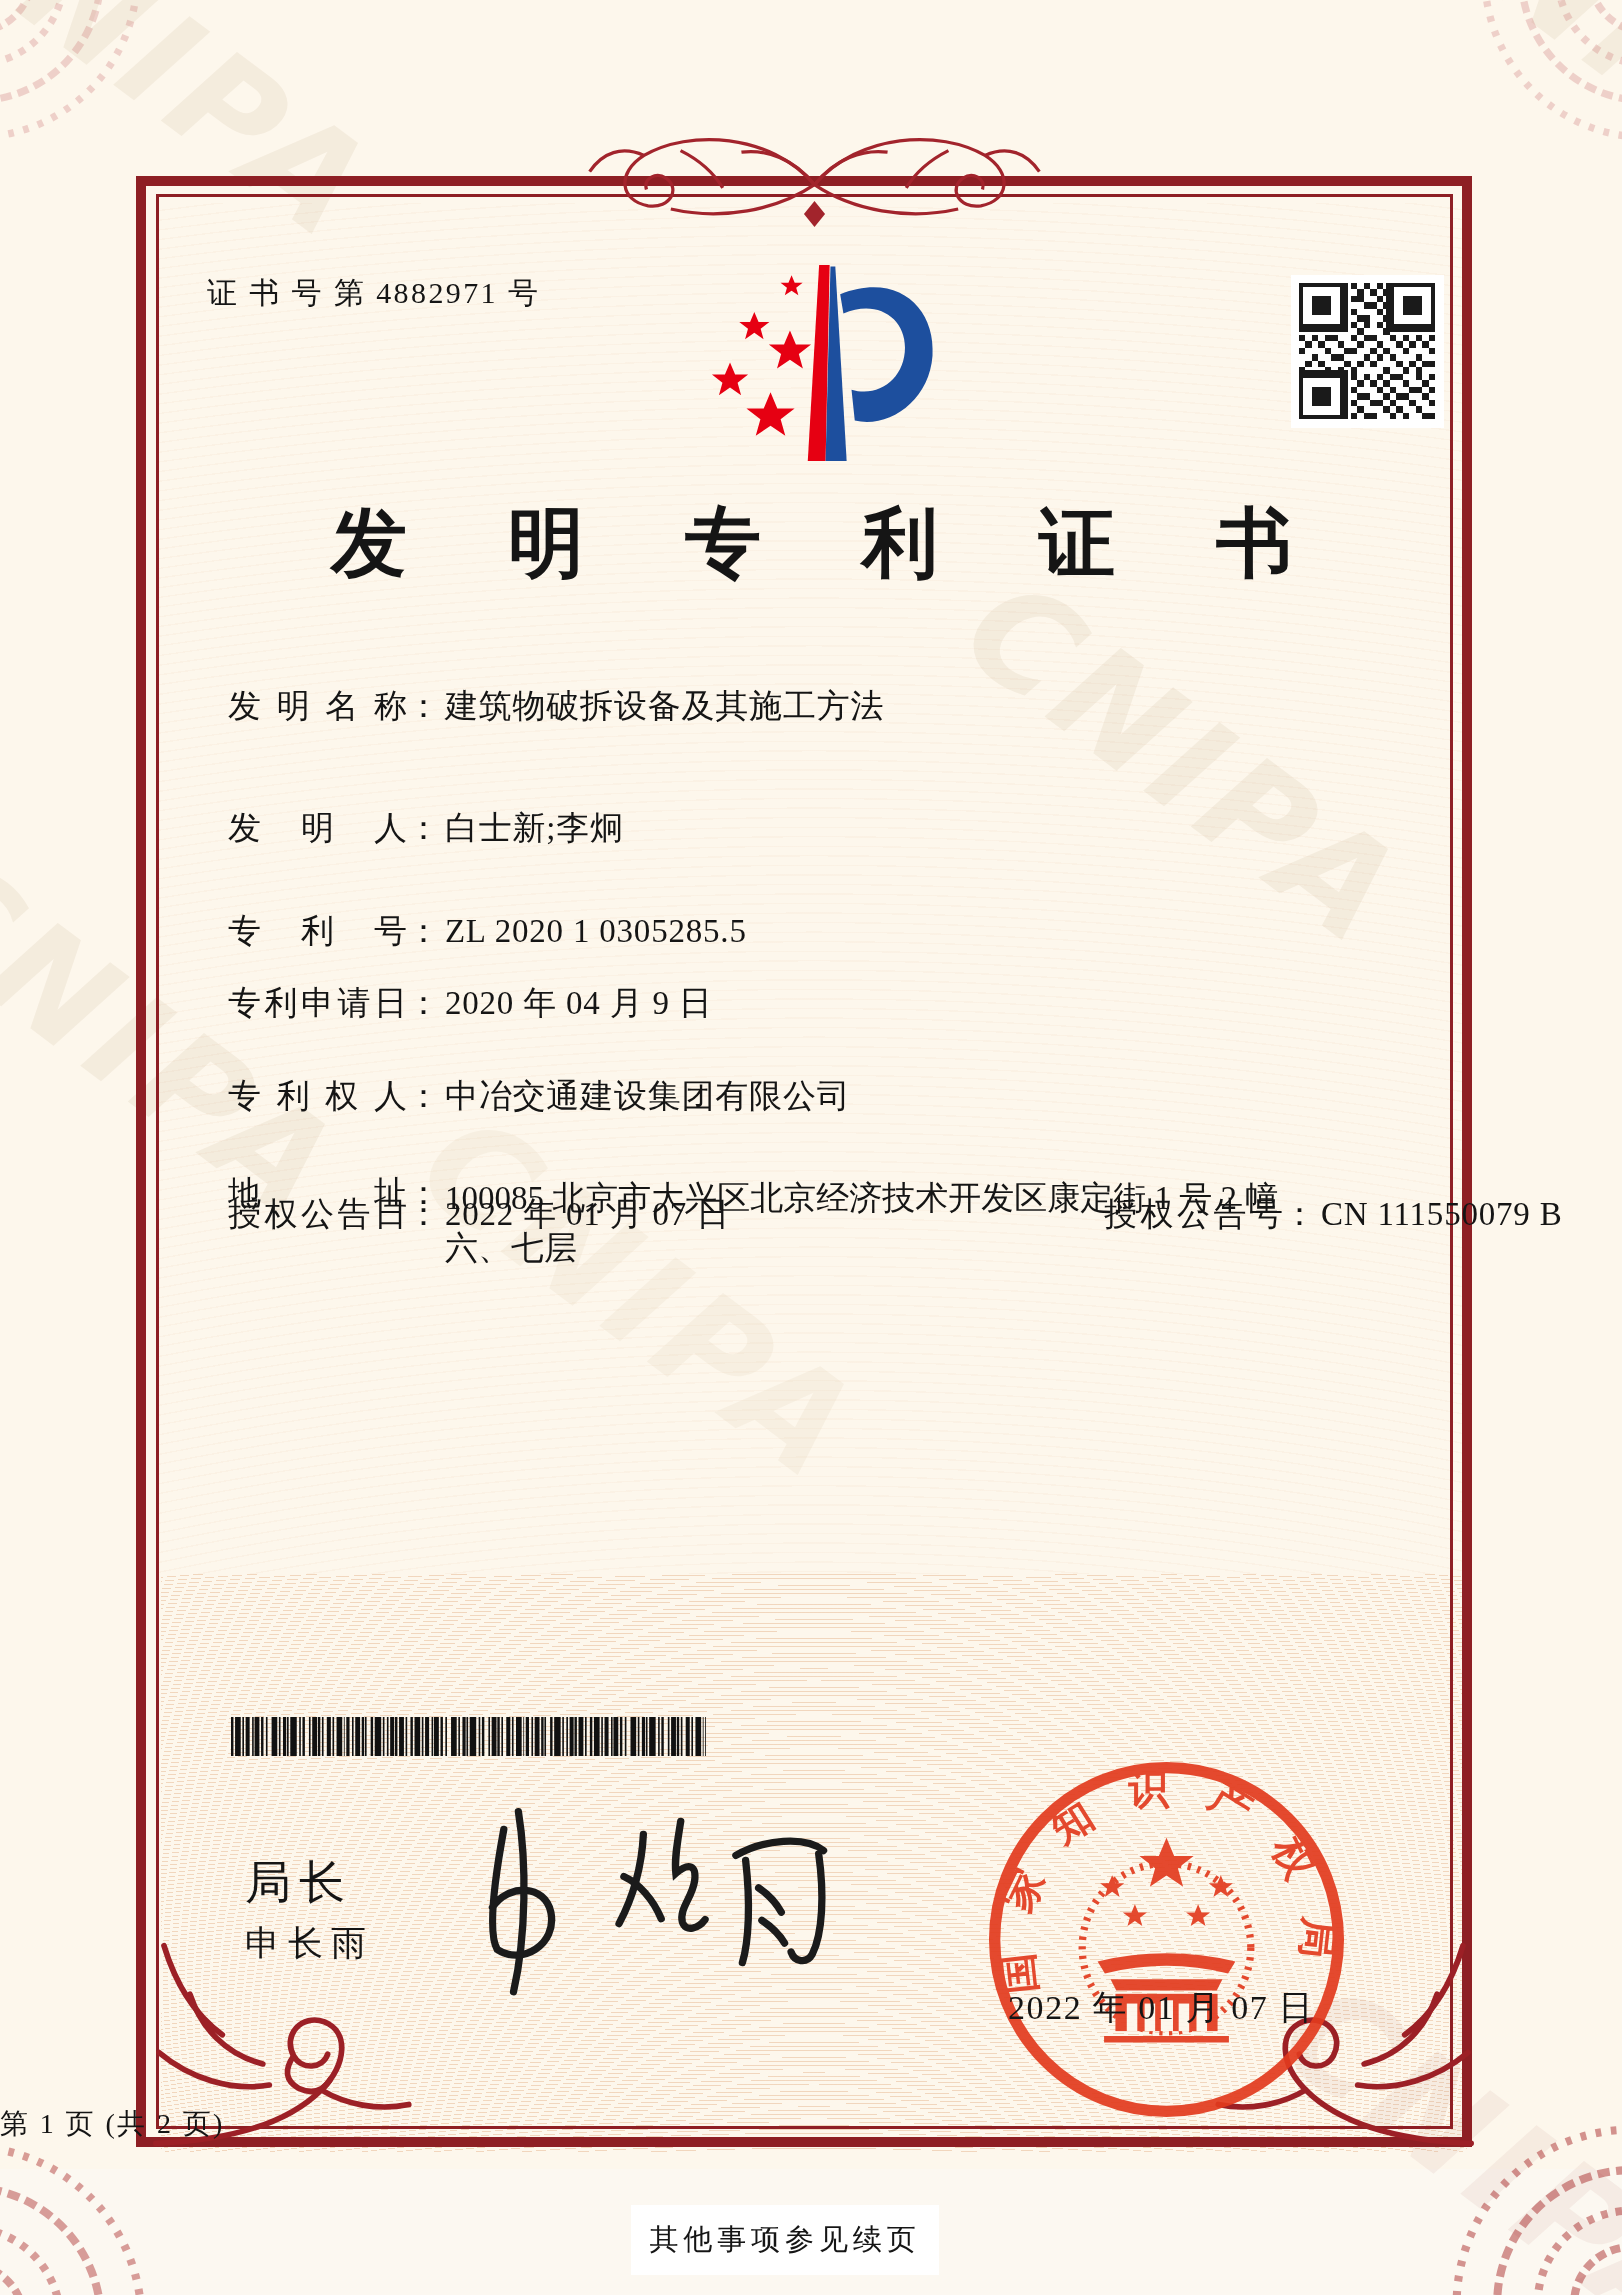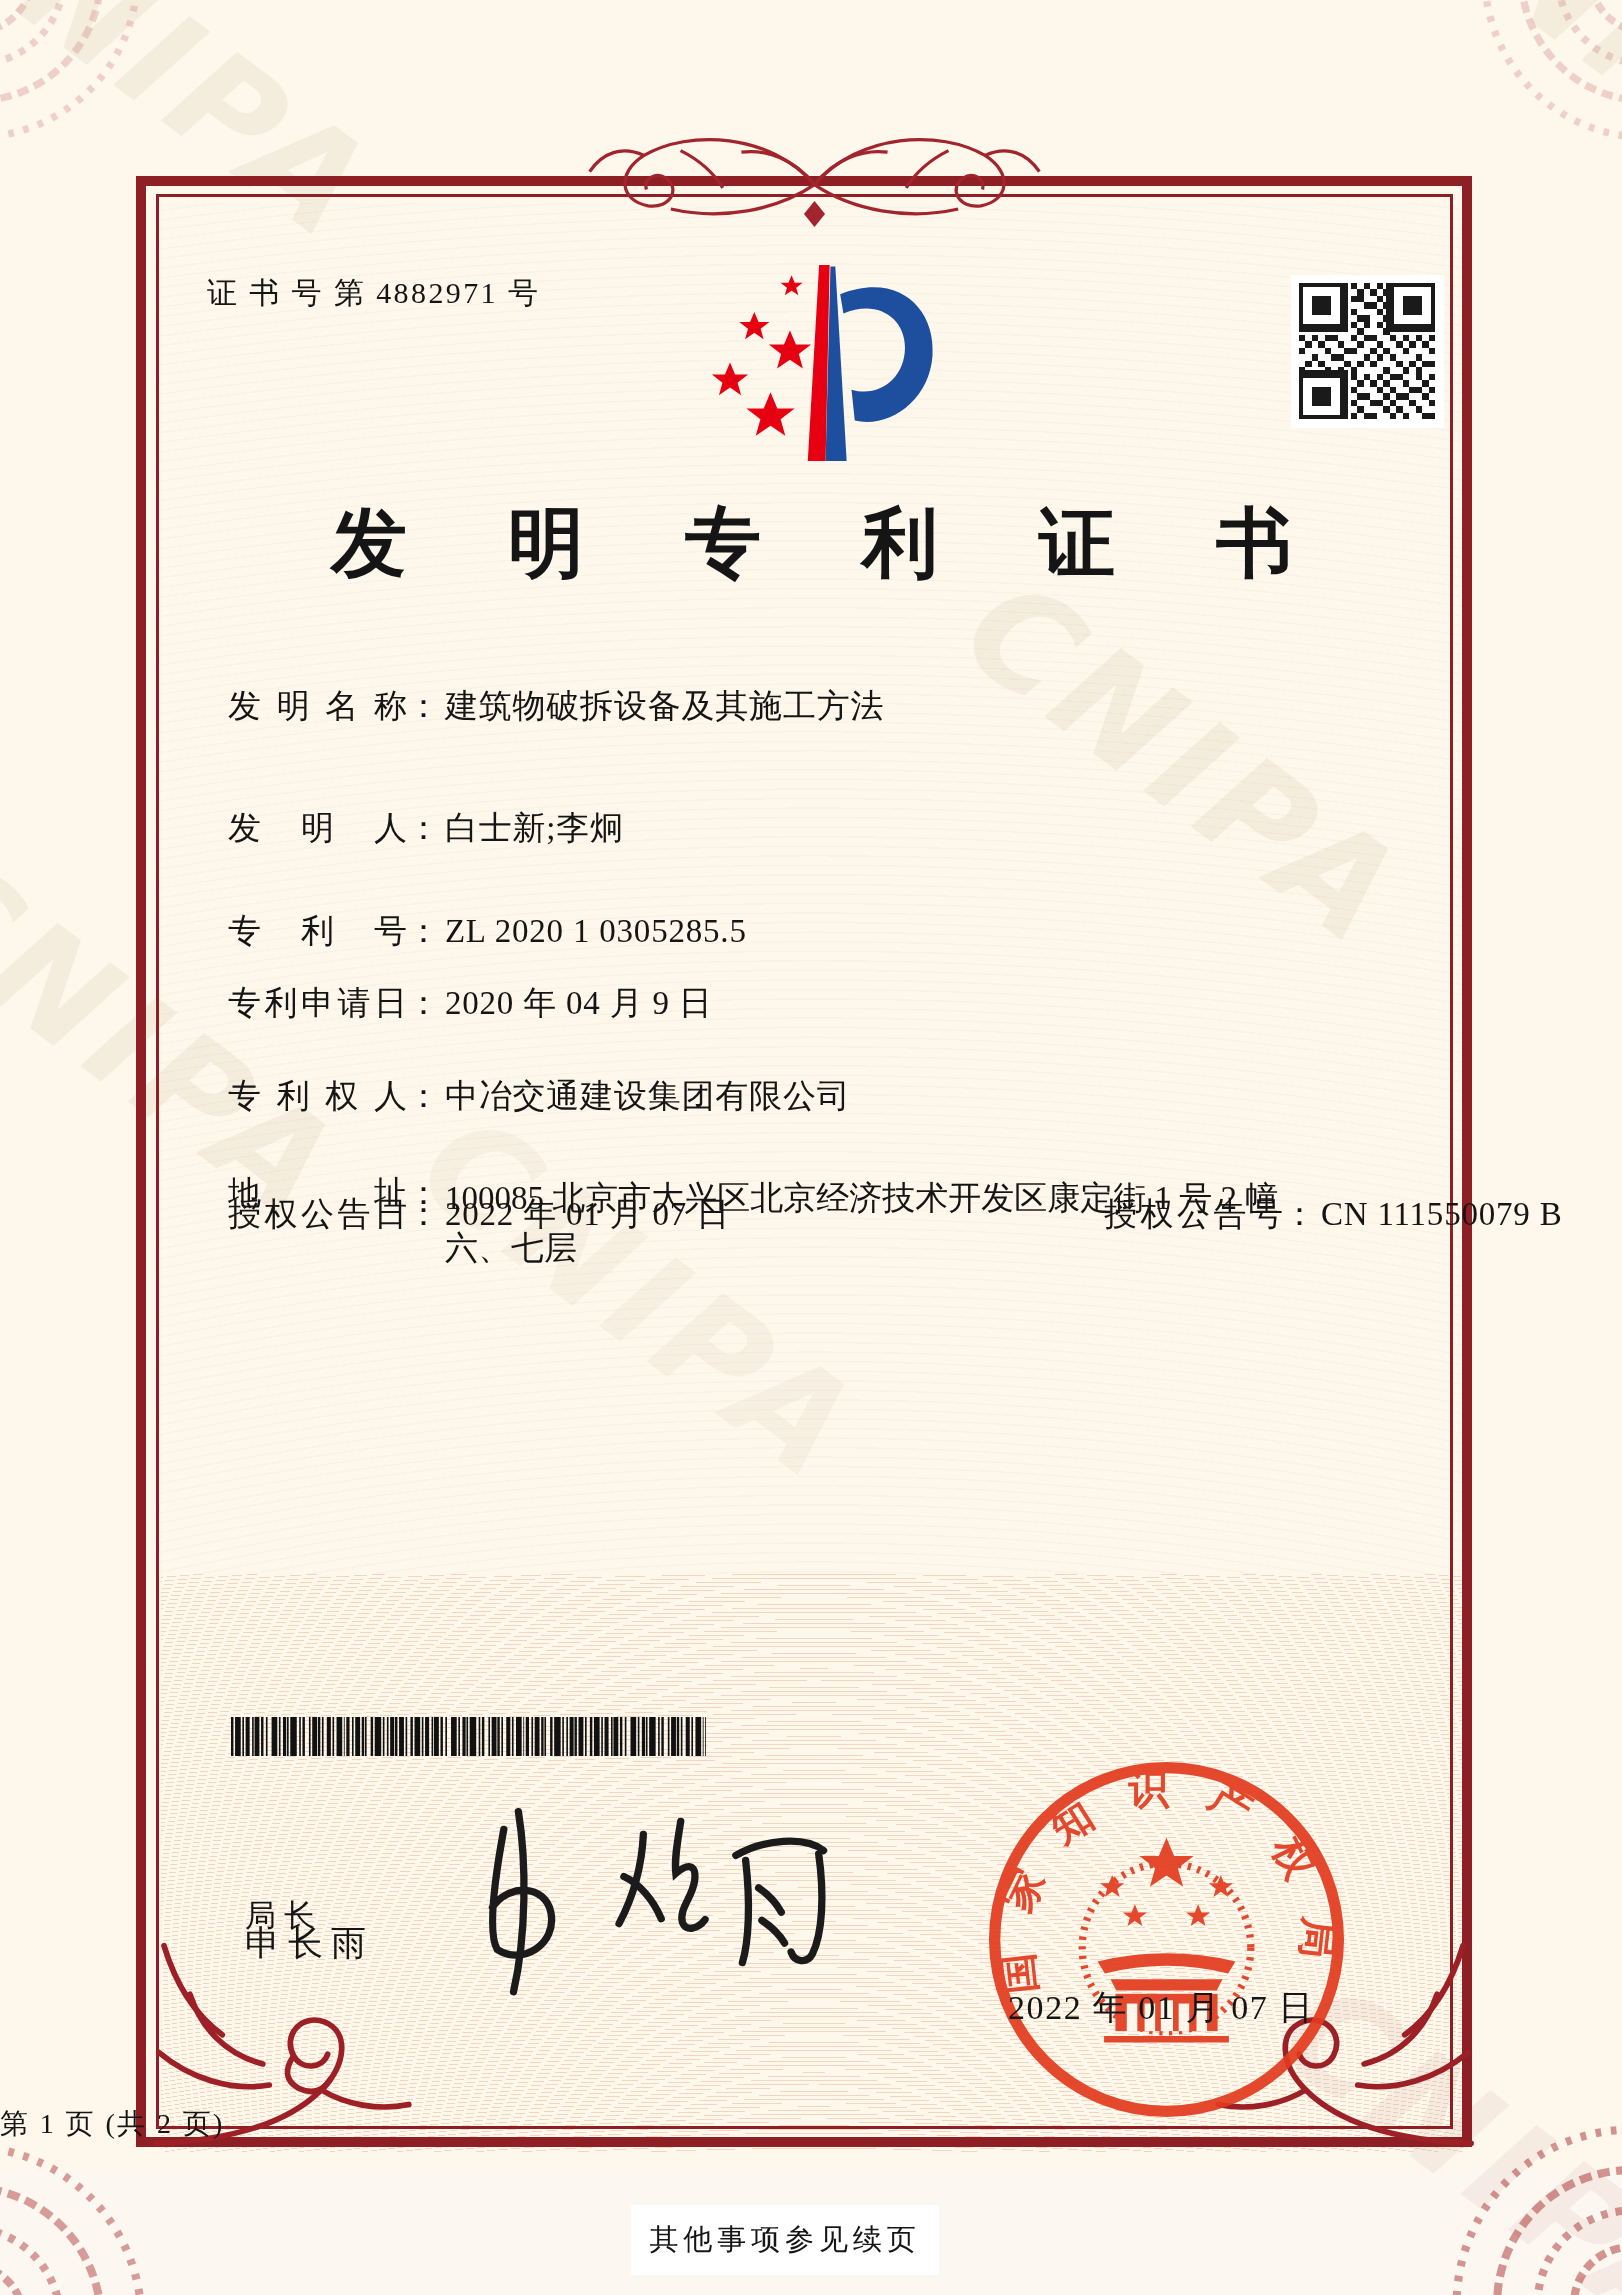--- a/index.html
+++ b/index.html
@@ -51,21 +51,21 @@
   .colon{vertical-align:top;}
   .fvalue{vertical-align:top;margin-left:4.9px;letter-spacing:0.8px;}
   .addr-lines{display:inline-block;vertical-align:top;margin-left:4.9px;white-space:normal;width:1006px;line-height:50px;}
   .grant-right{position:absolute;left:876px;top:0;}
   .body-text{
     position:absolute;left:232px;top:1336px;width:1238px;
     font-size:32px;line-height:46px;text-align:justify;
   }
   .body-text p{margin:0;text-indent:2em;}
   .barcode{position:absolute;left:231px;top:1717px;}
-  .sig-title{position:absolute;left:245px;top:1852px;font-size:31px;letter-spacing:8px;margin-top:43px;}
+  .sig-title{position:absolute;left:245px;top:1852px;font-size:46px;letter-spacing:8px;}
   .sig-name{position:absolute;left:245px;top:1920px;font-size:35px;letter-spacing:8px;}
   .signature{position:absolute;left:434px;top:1805px;}
   .seal{position:absolute;left:976px;top:1749px;}
   .seal-date{position:absolute;left:1008px;top:1985px;font-size:34px;letter-spacing:1.6px;z-index:6;}
   .page-no{position:absolute;left:0;right:0;top:2105px;text-align:left;font-size:28px;letter-spacing:2.4px;}
   .footer-box{
     position:absolute;left:631px;top:2205px;width:308px;height:70px;background:#ffffff;
     display:flex;align-items:center;justify-content:center;z-index:3;
   }
   .footer-note{font-size:29px;letter-spacing:4.9px;}

